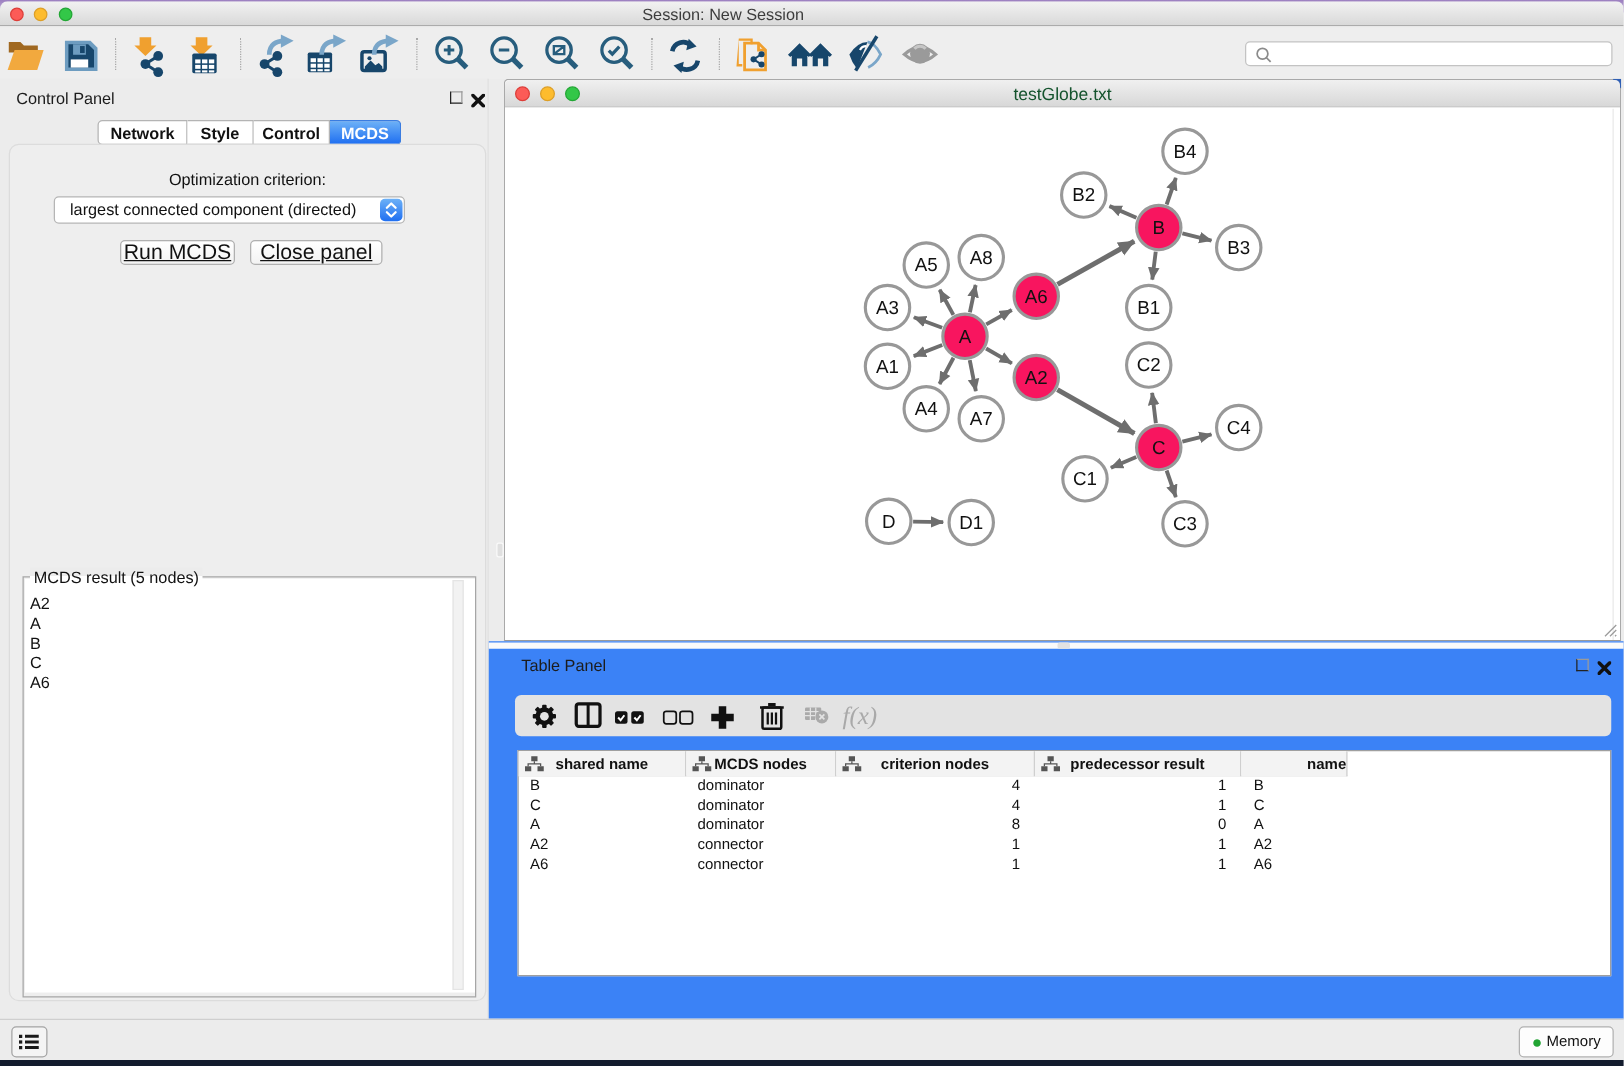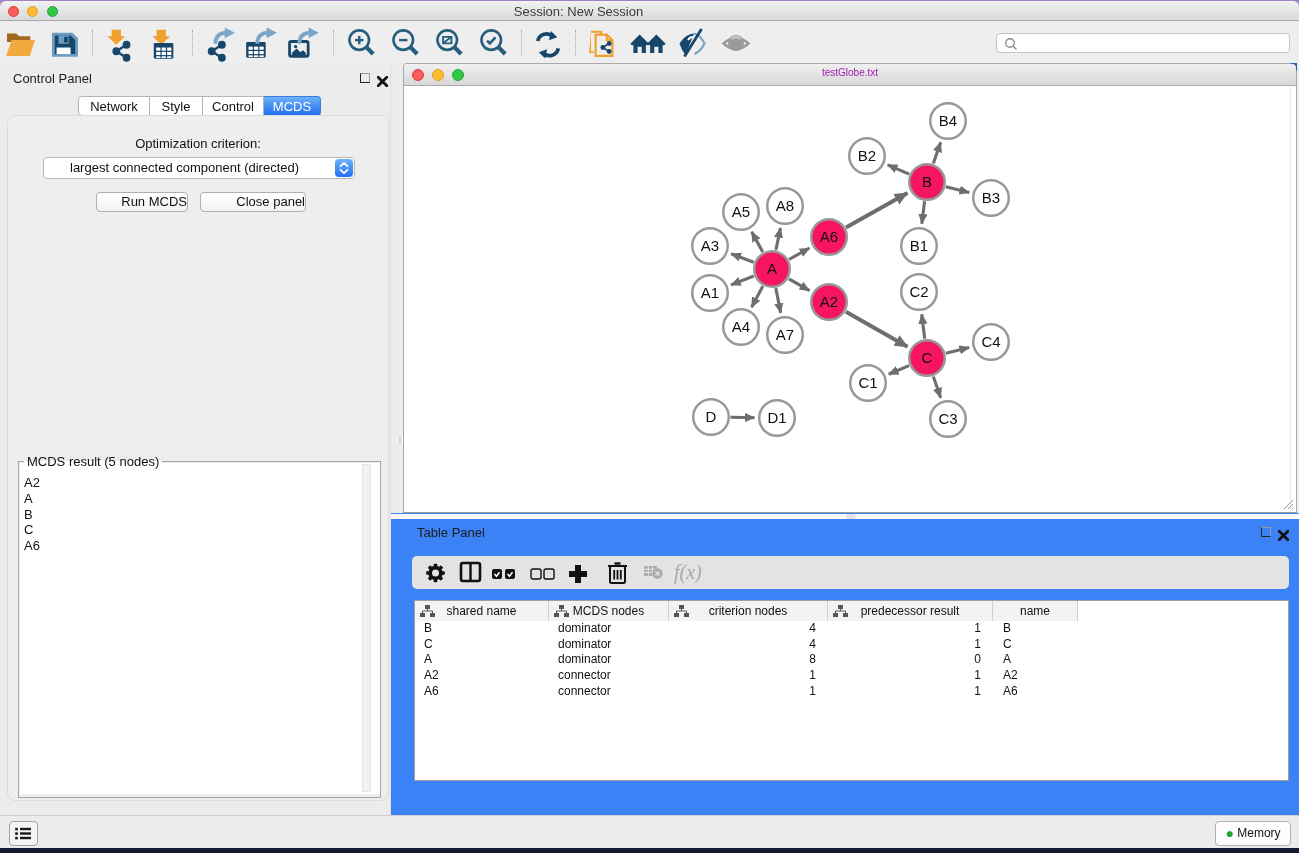--- a/index.html
+++ b/index.html
@@ -13,44 +13,44 @@
 .tl { width:11px; height:11px; border-radius:50%; top:6px; }
 #title { width:1157px; text-align:center; top:4px; font-size:13px; color:#3c3c3c; }
 #toolbar { left:0; top:22px; width:1299px; height:41px; background:#eeeeee; }
 .sep { top:30px; width:1px; height:26px; border-left:1px dotted #a8a8a8; }
 #search { left:996px; top:33px; width:294px; height:20px; background:#fff; border:1px solid #c3c3c3; border-radius:4px; }
 
 #cpanel { left:0; top:63px; width:391px; height:752px; background:#ececec; border-right:1px solid #e0e0e0; }
 #cpTitle { left:13px; top:71px; font-size:13px; color:#1c1c1c; }
 .floatIc { width:10px; height:10px; border:1.5px solid #222; border-top-color:#9a9a9a; border-right-color:#9a9a9a; }
 .tabrow { height:20px; display:flex; font-size:13px; }
-.tab { background:#fff; border:1px solid #b4b4b4; border-left:none; color:#111; text-align:center; line-height:19px; }
+.tab { background:#fff; border:1px solid #b4b4b4; border-left:none; color:#111; text-align:center; line-height:19px;font-weight:bold; }
 .tab.first { border-left:1px solid #b4b4b4; border-radius:4px 0 0 4px; }
 .tab.last { border-radius:0 4px 4px 0; }
 .tab.sel { background:linear-gradient(#6db1f7, #1f6ff1); color:#fff; border-color:#3a7ce0; }
 #cpBody { left:7px; top:115px; width:382px; height:686px; background:#eeeeee; border:1px solid #dcdcdc; border-radius:8px; }
 #optLabel { left:7px; top:136px; width:382px; text-align:center; font-size:13px; color:#111; }
-#combo { left:43px; top:157px; width:312px; height:22px; background:#fff; border:1px solid #b5b5b5; border-radius:4px; font-size:13px; color:#111; line-height:20px; padding-left:26px; }
+#combo { left:43px; top:157px; width:281px; height:22px; background:#fff; border:1px solid #b5b5b5; border-radius:4px; font-size:13px; color:#111; line-height:20px; padding-left:12px; }
 #comboBtn { right:1px; top:1px; width:18px; height:18px; border-radius:4px; background:linear-gradient(#6db1f7,#1f6ff1); }
-.btn { height:20px; background:linear-gradient(#ffffff,#f3f3f3); border:1px solid #b0b0b0; border-radius:4px; font-size:13px; color:#111; text-align:right; line-height:18px; }
+.btn { height:20px; background:linear-gradient(#ffffff,#f3f3f3); border:1px solid #b0b0b0; border-radius:4px; font-size:17px; color:#111; text-align:center; line-height:18px;text-decoration:underline; }
 #mcdsBox { left:18px; top:461px; width:363px; height:337px; border:1px solid #a6a6a6; }
 #mcdsList { left:1px; top:1px; width:360px; height:331px; background:#fff; font-size:13px; color:#111; padding:12px 0 0 4px; line-height:15.8px; }
 #mcdsLegend { left:5px; top:-8px; font-size:13px; color:#111; background:linear-gradient(#ececec 45%, #ffffff 45%); padding:0 3px; }
 #mcdsScroll { right:9px; top:2px; width:9px; height:328px; background:#f2f2f2; border:1px solid #e4e4e4; }
 
 #netwin { left:403px; top:63px; width:894px; height:450px; background:#fff; border:1px solid #a9a9a9; border-bottom:1px solid #9a9a9a; border-radius:4px 4px 0 0; }
 #netbar { left:0; top:0; width:892px; height:22px; background:linear-gradient(#f0f0f0,#d8d8d8); border-bottom:1px solid #ababab; border-radius:4px 4px 0 0; }
-#nettitle { width:892px; text-align:center; top:3px; font-size:10px; color:#a21caf; }
+#nettitle { width:892px; text-align:center; top:3px; font-size:14px; color:#14532d; }
 .tl2 { width:12px; height:12px; border-radius:50%; top:5px; }
 
 #tpanel { left:391px; top:513px; width:908px; height:302px; background:#3b82f6; }
 #tpTitle { left:26px; top:12px; font-size:13px; color:#1c1c1c; }
 #ttoolbar { left:21px; top:43px; width:877px; height:33px; background:#e3e3e3; border-radius:5px; }
 #tbl { left:23px; top:87px; width:875px; height:181px; background:#fff; border:1px solid #9f9f9f; }
-.th { top:0; height:20px; background:#f3f3f3; border-right:1px solid #cfcfcf; font-size:12px; color:#111; text-align:center; line-height:20px; }
+.th { top:0; height:20px; background:#f3f3f3; border-right:1px solid #cfcfcf; font-size:12px; color:#111; text-align:center; line-height:20px;font-weight:bold; }
 #thead { left:0; top:0; width:663px; height:20px; border-bottom:1px solid #cfcfcf; background:#f3f3f3; }
 .td { font-size:12px; color:#111; line-height:15.7px; }
 
 #btabs { left:280px; top:277px; height:20px; display:flex; font-size:13px; }
 
 #statusbar { left:0; top:815px; width:1299px; height:33px; background:#ececec; border-top:1px solid #cfcfcf; }
 #listBtn { left:9px; top:821px; width:29px; height:25px; background:#f4f4f4; border:1px solid #a3a3a3; border-radius:4px; }
 #memBtn { left:1215px; top:821px; width:76px; height:25px; background:#fdfdfd; border:1px solid #b0b0b0; border-radius:4px; font-size:12px; color:#111; text-align:center; line-height:23px; }
 #deskBottom { left:0; top:848px; width:1299px; height:5px; background:#131c2e; }
 </style>
@@ -393,21 +393,21 @@
       </g>
       <text x="262" y="23" font-size="20" font-style="italic" fill="#a9a9a9" font-family="Liberation Serif, serif">f(x)</text>
     </g>
   </svg>
   <div class="abs" id="tbl">
     <div class="abs" id="thead"></div>
     <div class="abs th" style="left:0; width:134px;">shared name</div>
     <div class="abs th" style="left:134px; width:120px;">MCDS nodes</div>
     <div class="abs th" style="left:254px; width:159px;">criterion nodes</div>
     <div class="abs th" style="left:413px; width:165px;">predecessor result</div>
-    <div class="abs th" style="left:578px; width:85px;">name</div>
+    <div class="abs th" style="left:578px; width:85px;text-align:right;">name</div>
     <svg class="abs" style="left:0; top:0;" width="663" height="20" viewBox="0 0 663 20">
       <g fill="#555">
         <g id="treeic">
             <rect x="10" y="4" width="5" height="4"></rect>
             <rect x="5" y="12" width="5" height="4"></rect>
             <rect x="15" y="12" width="5" height="4"></rect>
             <path d="M12.5 8 v2 M7.5 12 v-2 h10 v2" stroke="#555" fill="none"></path>
           </g>
         <use href="#treeic" x="134"></use>
           <use href="#treeic" x="254"></use>

